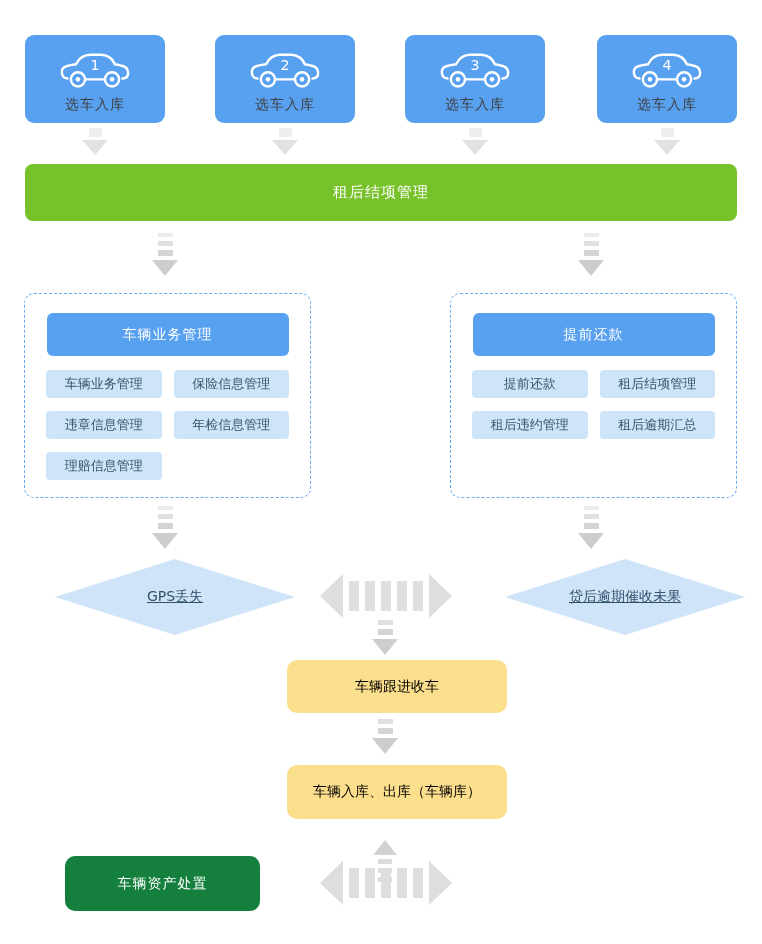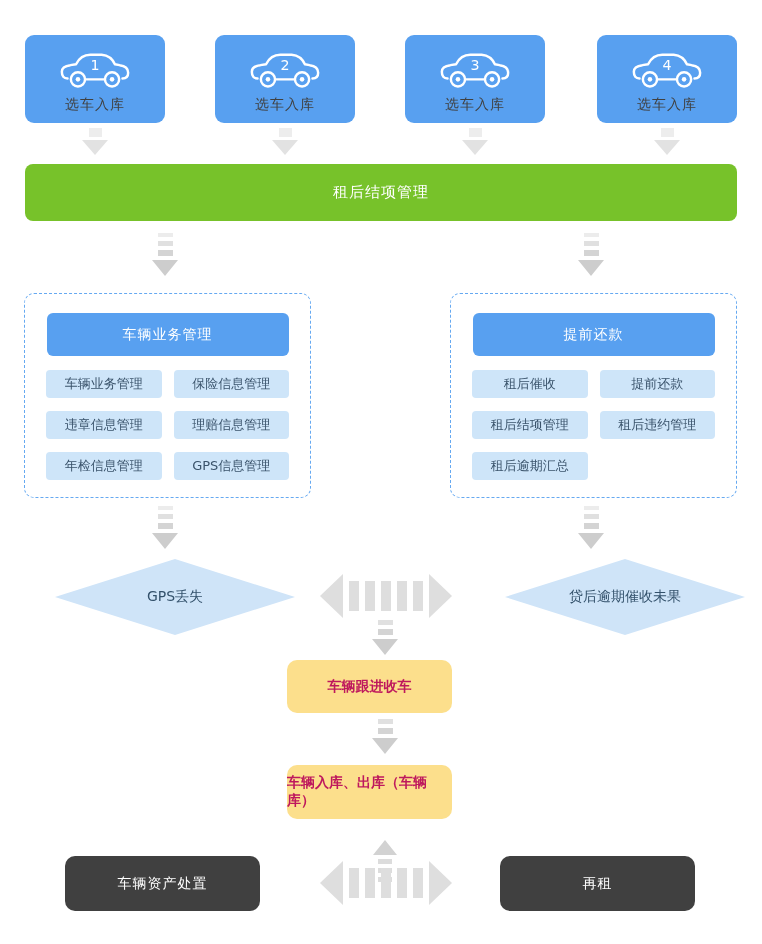--- a/index.html
+++ b/index.html
@@ -52,29 +52,29 @@
                   border-radius:6px; display:flex; align-items:center; justify-content:center;
                   color:#fff; font-size:14px; letter-spacing:1px; }
   .panel-grid { margin:14px 21px 0; display:grid; grid-template-columns:1fr 1fr; gap:13px 12px; }
   .panel-cell { height:28px; background:#cee5f9; border-radius:4px; display:flex;
                 align-items:center; justify-content:center; font-size:13px; color:#3a536b; }
 
   
   .diamond { position:absolute; width:240px; height:76px; }
   .diamond svg { position:absolute; inset:0; }
   .diamond-label { position:absolute; inset:0; display:flex; align-items:center;
-                   justify-content:center; font-size:14px; color:#33516b; }
-
-  
-  .yellow-box { position:absolute; left:287px; width:165px; height:53px; background:#fcdf8c;
+                   justify-content:center; font-size:14px; color:#33516b;text-decoration:underline; }
+
+  
+  .yellow-box { position:absolute; left:287px; width:220px; height:53px; background:#fcdf8c;
                 border-radius:10px; display:flex; align-items:center; justify-content:center;
-                color:#be185d; font-size:14px;font-weight:bold; }
-
-  
-  .orange-box { position:absolute; top:856px; width:195px; height:55px; background:#404040;
+                color:#000000; font-size:14px; }
+
+  
+  .orange-box { position:absolute; top:856px; width:195px; height:55px; background:#15803d;
                 border-radius:10px; display:flex; align-items:center; justify-content:center;
                 color:#fff; font-size:14px; letter-spacing:1px; }
 </style>
 </head>
 <body>
 
 <div class="canvas">
 
   <div class="top-box" style="left:25px">
     <svg viewBox="0 0 76 48" width="72" height="46">
@@ -156,30 +156,28 @@
       <i class="s3"></i>
       <i class="tri"></i>
     </div>
 
   <div class="panel" style="left:24px">
     <div class="panel-header">车辆业务管理</div>
     <div class="panel-grid">
       <div class="panel-cell">车辆业务管理</div>
       <div class="panel-cell">保险信息管理</div>
       <div class="panel-cell">违章信息管理</div>
+      <div class="panel-cell">年检信息管理</div>
       <div class="panel-cell">理赔信息管理</div>
-      <div class="panel-cell">年检信息管理</div>
-      <div class="panel-cell">GPS信息管理</div>
     </div>
   </div>
 
   <div class="panel" style="left:450px">
     <div class="panel-header">提前还款</div>
     <div class="panel-grid">
-      <div class="panel-cell">租后催收</div>
       <div class="panel-cell">提前还款</div>
       <div class="panel-cell">租后结项管理</div>
       <div class="panel-cell">租后违约管理</div>
       <div class="panel-cell">租后逾期汇总</div>
     </div>
   </div>
 
   <div class="arrow-b" style="left:152px; top:506px">
     <i class="s1"></i>
       <i class="s2"></i>
@@ -242,15 +240,14 @@
     <i class="tri-l"></i>
       <i class="bar"></i>
       <i class="bar"></i>
       <i class="bar"></i>
       <i class="bar"></i>
       <i class="bar"></i>
       <i class="tri-r"></i>
   </div>
 
   <div class="orange-box" style="left:65px">车辆资产处置</div>
-  <div class="orange-box" style="left:500px">再租</div>
 
 </div>
 
 </body></html>

